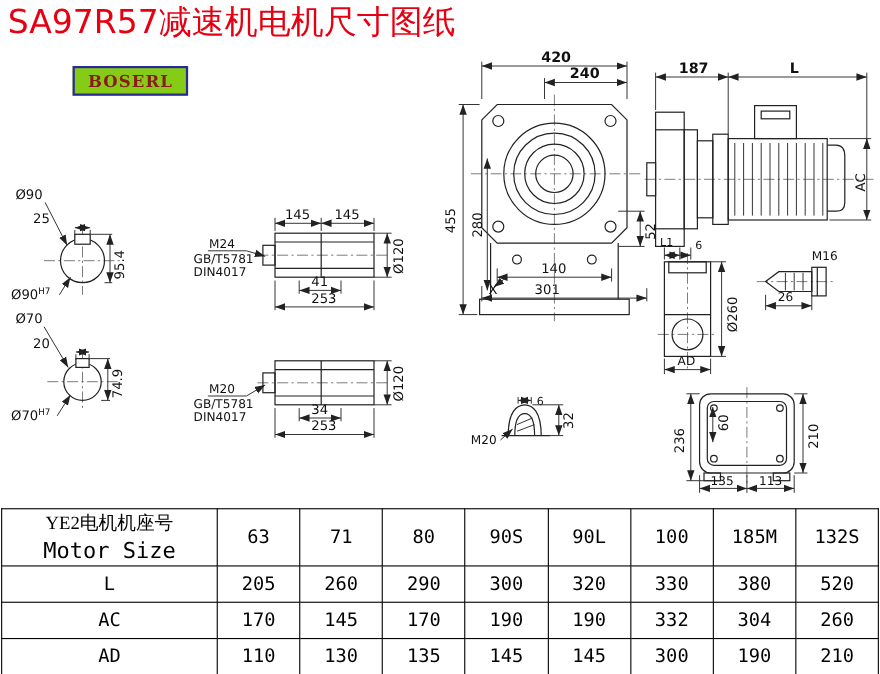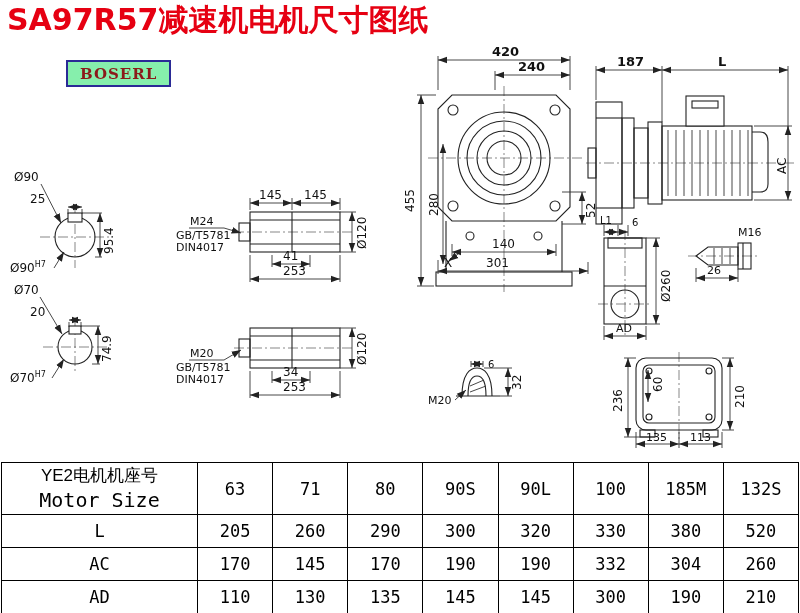--- a/index.html
+++ b/index.html
@@ -1,24 +1,24 @@
 <!DOCTYPE html>
 <html><head>
 <meta charset="utf-8">
 <style>
   * { margin:0; padding:0; box-sizing:border-box; }
   html,body { background:#fff; }
   body { width:800px; height:613px; position:relative; overflow:hidden;
          font-family:"DejaVu Sans", sans-serif; }
 
-  .title { position:absolute; top:0px; left:7px; font-size:30px; font-weight:bold;
+  .title { position:absolute; top:0px; left:7px; font-size:30px; font-weight:normal;
            color:#e60012; letter-spacing:0px; white-space:nowrap; }
 
   .logo { position:absolute; top:60px; left:66px; border:2px solid #2a2a96;
-          background:#86efac; padding:2px 12px; }
+          background:#84cc16; padding:2px 12px; }
   .logo span { font-family:"DejaVu Serif", serif; font-weight:bold; font-size:15px;
                color:#8b1a1a; letter-spacing:1px; }
 
   svg.drawing { position:absolute; top:40px; left:0; }
 
   
   .ln  { fill:none; stroke:#222; stroke-width:1.1; }
   .lnf { fill:#fff; stroke:#222; stroke-width:1.1; }
   .kw  { fill:#fff; stroke:#222; stroke-width:1.1; }
   .dim { fill:none; stroke:#333; stroke-width:0.9; }
@@ -31,21 +31,21 @@
   .sup { font-size:8px; }
 
   
   table.size-table { position:absolute; left:1px; top:462px; width:798px; height:150px;
          border-collapse:collapse; table-layout:fixed; text-align:center;
          font-family:"DejaVu Sans Mono", monospace; font-size:17px; color:#000; }
   .size-table td { border:1.6px solid #000; padding:0; vertical-align:middle; }
   .size-table .c0 { width:196px; }
   .size-table tr.hrow { height:52px; }
   .size-table tr.drow { height:33px; }
-  .hcn { font-family:Liberation Sans, sans-serif; font-size:17px; line-height:1.35; }
+  .hcn { font-family:Liberation Serif, serif; font-size:17px; line-height:1.35; }
   .hen { font-size:20px; line-height:1.2; }
 </style>
 </head>
 <body>
 
 <div class="title">SA97R57减速机电机尺寸图纸</div>
 
 <div class="logo">
   <span>BOSERL</span>
 </div>

